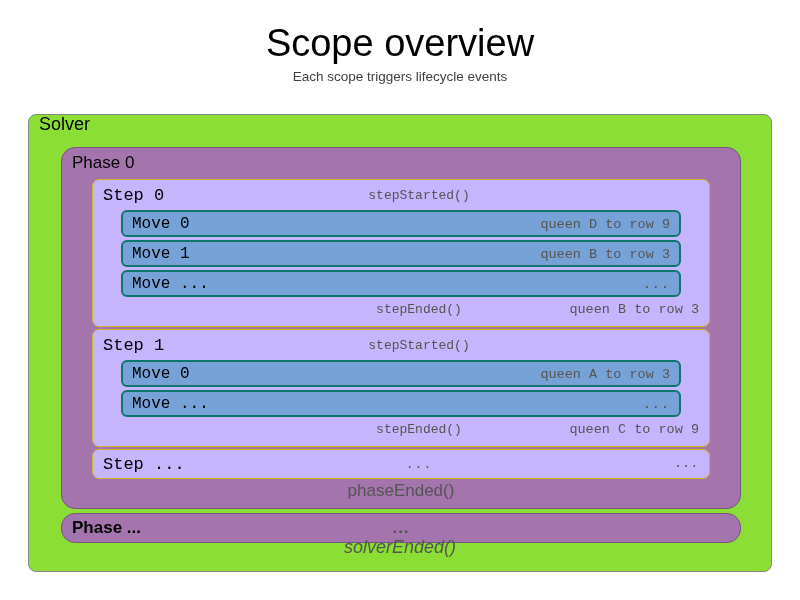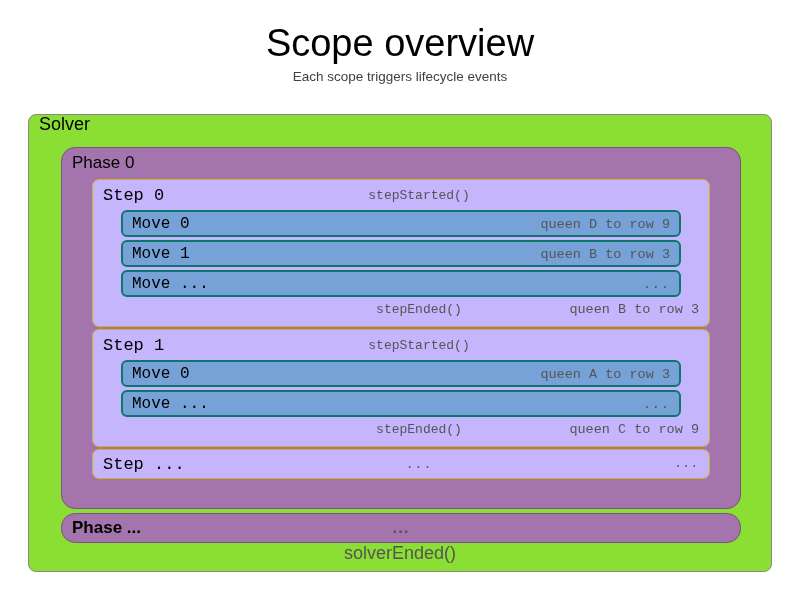--- a/index.html
+++ b/index.html
@@ -228,27 +228,30 @@
       </div>
 
       <div class="step step-dots scope">
         <div class="scope-row" style="height:28px;">
           <span class="scope-label">Step ...</span>
           <span class="scope-center dots-small">...</span>
           <span class="scope-right dots-small">...</span>
         </div>
       </div>
 
+      <div class="scope-row footer" style="position:absolute; left:0; right:0; bottom:2px; height:30px;">
+        <span class="scope-center">phaseEnded()</span>
+      </div>
     </div>
 
     <div class="phase phase-dots scope">
       <div class="scope-row" style="height:28px;">
         <span class="scope-label">Phase ...</span>
         <span class="scope-center dots-small">...</span>
       </div>
     </div>
 
-    <div class="scope-row footer" style="position:absolute; left:0; right:0; bottom:3px; height:30px;">
+    <div class="scope-row footer" style="position:absolute; left:0; right:0; bottom:9px; height:30px;font-style:italic;">
       <span class="scope-center">solverEnded()</span>
     </div>
 
   </div>
 </div>
 
 </body></html>

